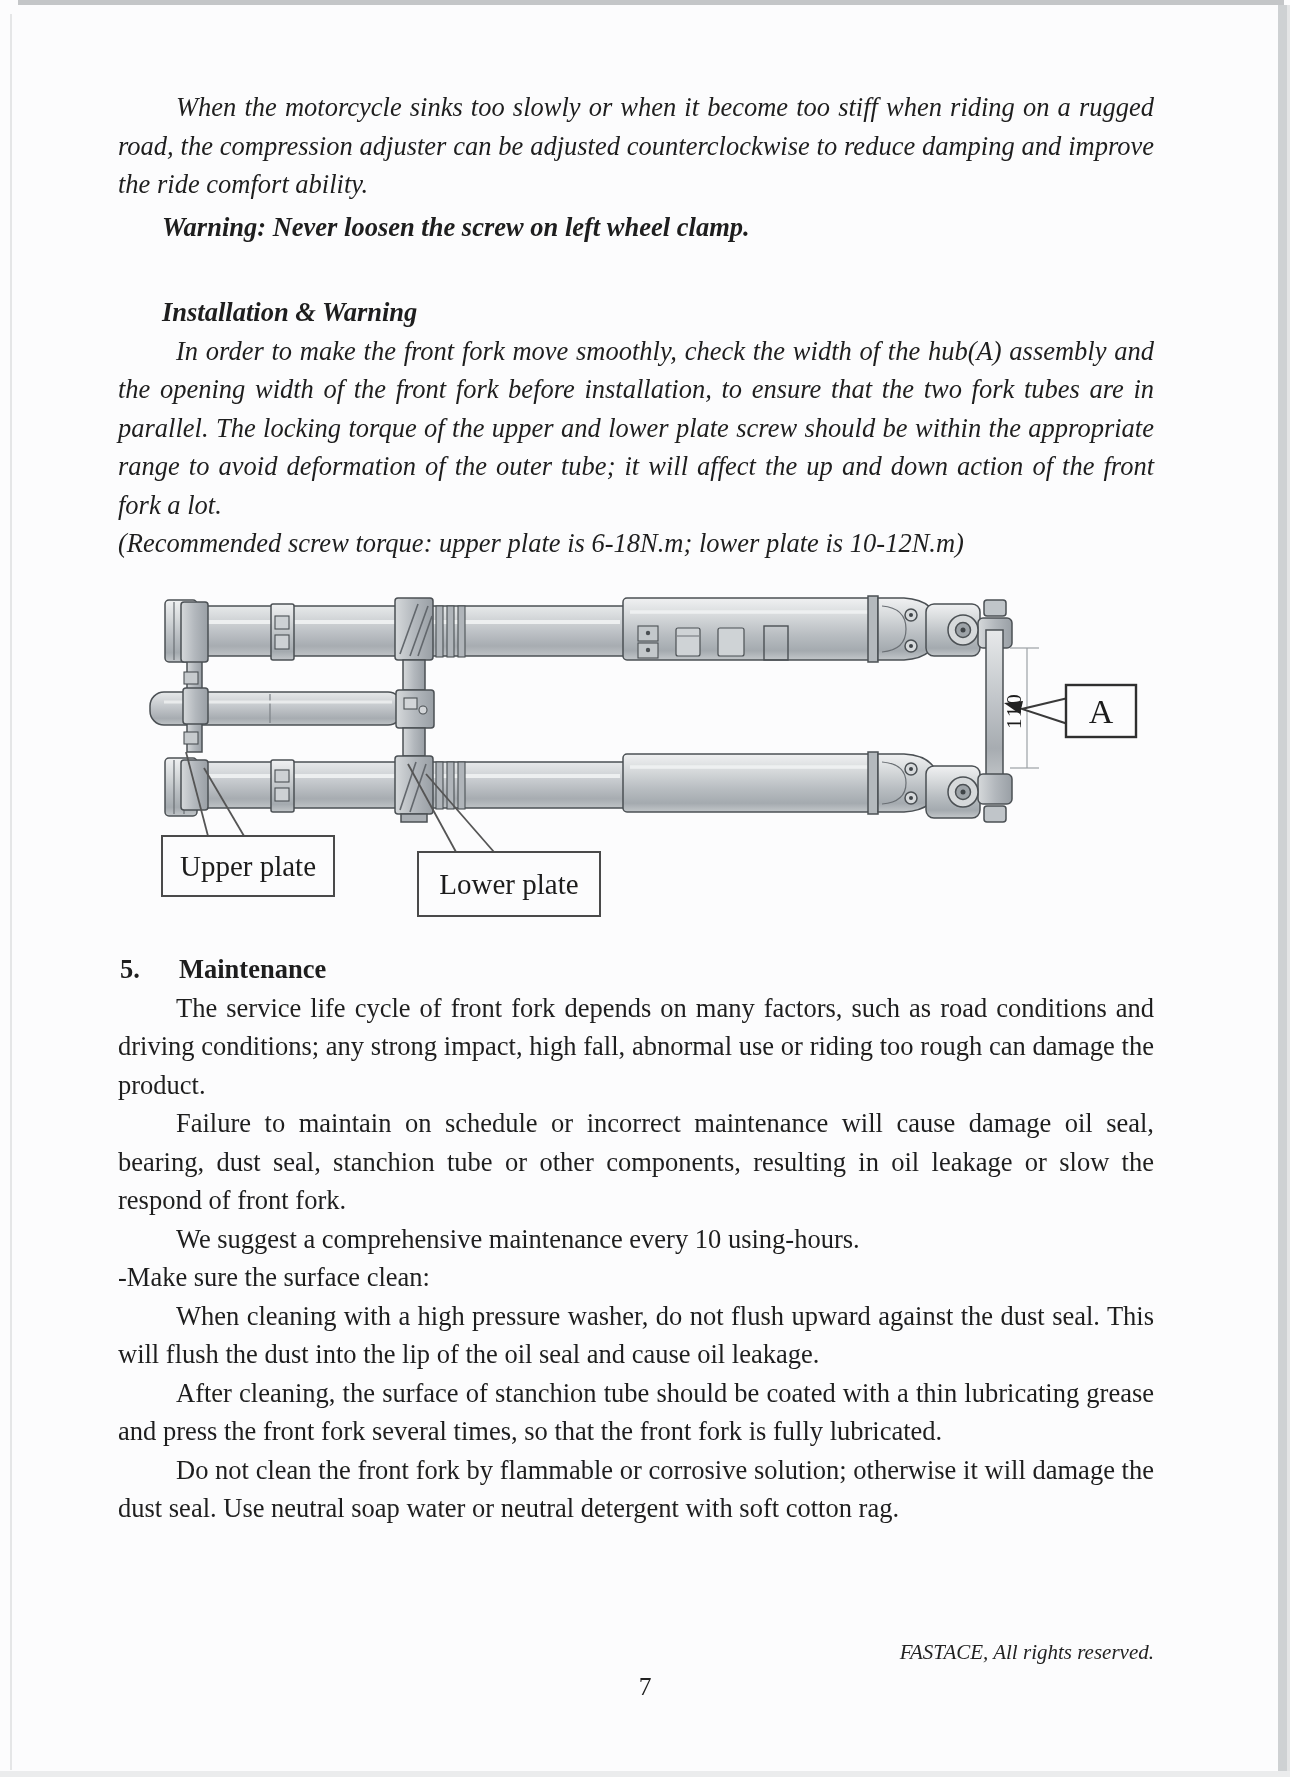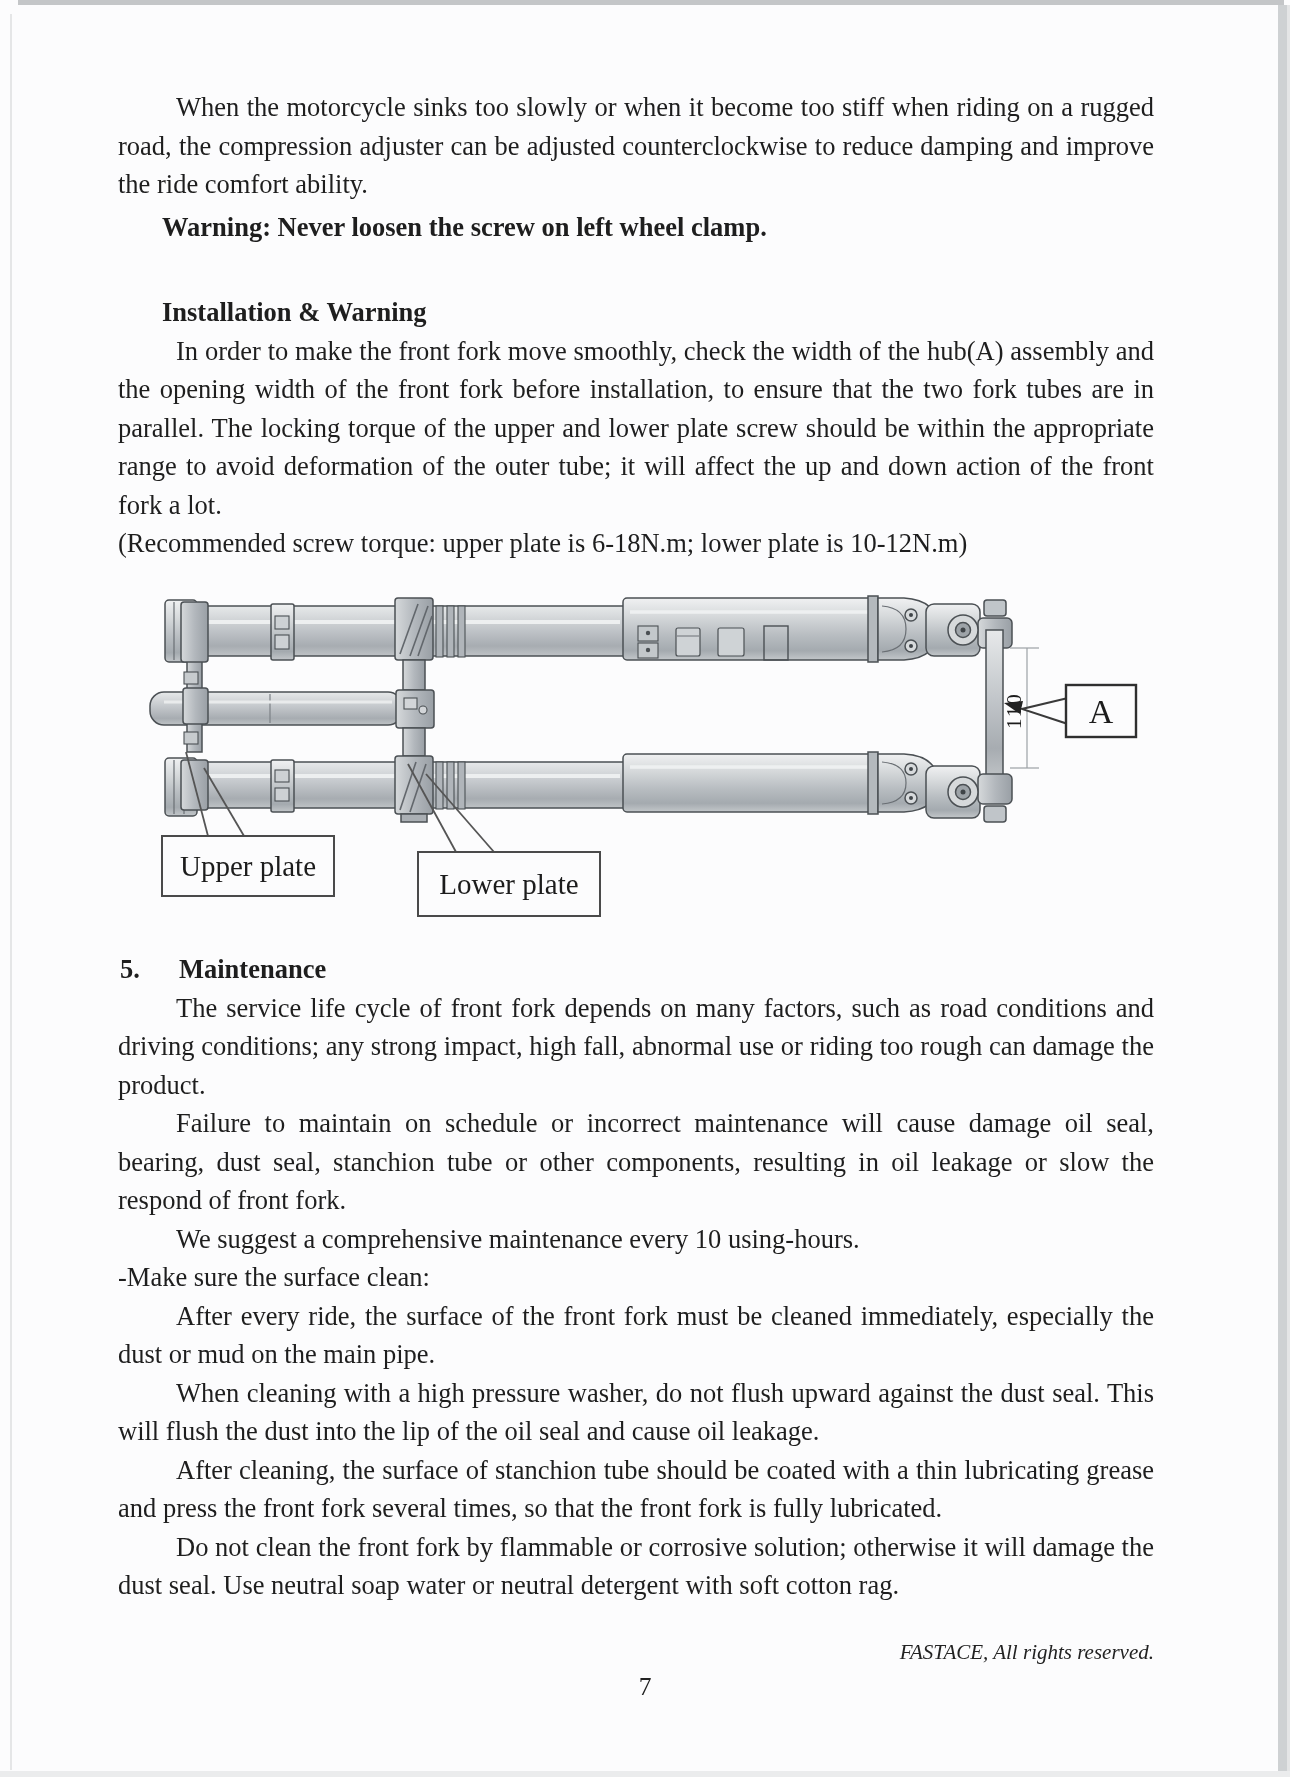--- a/index.html
+++ b/index.html
@@ -9,21 +9,21 @@
   .edge-top{position:absolute;left:18px;top:0;width:1266px;height:5px;background:#c4c6c8;}
   .edge-right{position:absolute;left:1278px;top:5px;width:9px;height:1772px;background:#ced1d3;}
   .edge-right2{position:absolute;left:1287px;top:5px;width:3px;height:1772px;background:#e4e5e6;}
   .edge-left{position:absolute;left:10px;top:14px;width:2px;height:1756px;background:#e5e6e7;}
   .edge-bottom{position:absolute;left:0;top:1771px;width:1290px;height:6px;background:#ebeced;}
 
   .col{position:absolute;left:118px;width:1036px;font-size:26.5px;line-height:38.5px;}
   .col p{margin:0;text-align:justify;}
   .ind{text-indent:58px;}
   .bold{font-weight:bold;}
-  #intro-col{top:88px;}
+  #intro-col{top:88px;font-style:italic;}
   #warning-line{margin-top:4px;text-indent:44px;}
   #install-heading{margin-top:47px;text-indent:44px;}
   #torque-note{text-indent:0;}
   #maint-col{top:950px;}
   #maint-heading{display:flex;}
   #maint-number{display:inline-block;width:59px;padding-left:2px;}
   .noind{text-indent:0;}
 
   #diagram{position:absolute;left:120px;top:582px;width:1170px;height:375px;}
   #footer-line{position:absolute;right:136px;top:1640px;font-size:21px;font-style:italic;color:#222;}
@@ -203,21 +203,20 @@
 
   <div class="col" id="maint-col">
     <p class="bold" id="maint-heading">
         <span id="maint-number">5.</span>
         <span>Maintenance</span>
       </p>
     <p class="ind">The service life cycle of front fork depends on many factors, such as road conditions and driving conditions; any strong impact, high fall, abnormal use or riding too rough can damage the product.</p>
     <p class="ind">Failure to maintain on schedule or incorrect maintenance will cause damage oil seal, bearing, dust seal, stanchion tube or other components, resulting in oil leakage or slow the respond of front fork.</p>
     <p class="ind">We suggest a comprehensive maintenance every 10 using-hours.</p>
     <p class="noind">-Make sure the surface clean:</p>
-    <p class="ind">After every ride, the surface of the front fork must be cleaned immediately, especially the dust or mud on the main pipe.</p>
     <p class="ind">When cleaning with a high pressure washer, do not flush upward against the dust seal. This will flush the dust into the lip of the oil seal and cause oil leakage.</p>
     <p class="ind">After cleaning, the surface of stanchion tube should be coated with a thin lubricating grease and press the front fork several times, so that the front fork is fully lubricated.</p>
     <p class="ind">Do not clean the front fork by flammable or corrosive solution; otherwise it will damage the dust seal. Use neutral soap water or neutral detergent with soft cotton rag.</p>
   </div>
 
   <div id="footer-line">FASTACE, All rights reserved.</div>
   <div id="page-number">7</div>
 </div>
 
 </body></html>

